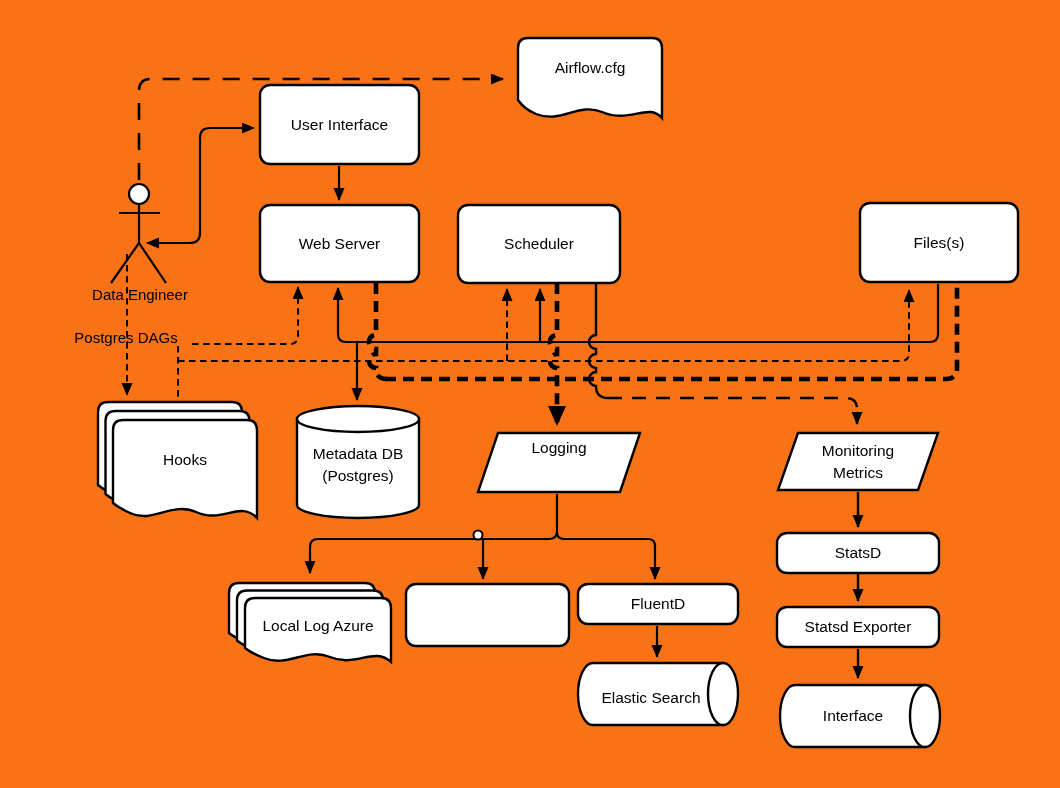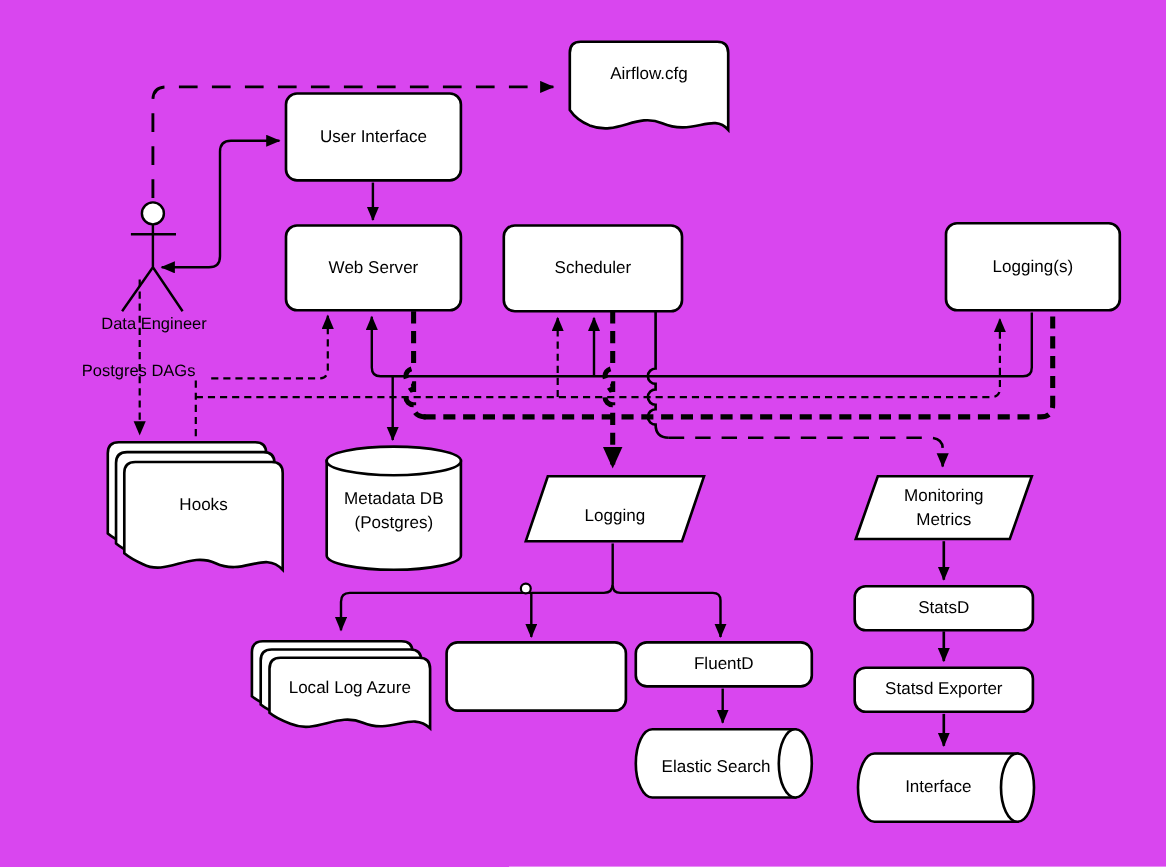--- a/index.html
+++ b/index.html
@@ -1,16 +1,16 @@
 <!DOCTYPE html>
 <html><head>
 <meta charset="utf-8">
 <style>
   html,body{margin:0;padding:0;background:#ffffff;}
-  #canvas{position:relative;width:1060px;height:788px;background:#d946ef;overflow:hidden;
+  #canvas{position:relative;width:1060px;height:788px;background:#f97316;overflow:hidden;
           font-family:"Liberation Sans",sans-serif;}
   #wires{position:absolute;left:0;top:0;}
   .lbl{position:absolute;display:flex;align-items:center;justify-content:center;
        text-align:center;white-space:pre-line;color:#000;
        font:15.5px/1.42 "Liberation Sans",sans-serif;pointer-events:none;}
   .lbl.small{font-size:15px;}
 </style>
 </head>
 <body>
 
@@ -116,27 +116,27 @@
       <path d="M925,685 H795 A15,31 0 0 0 795,747 H925 Z"></path>
       <ellipse cx="925" cy="716" rx="15" ry="31"></ellipse>
     </g>
   </g>
 </svg>
 
 <div class="lbl" style="left:518px;top:42px;width:144px;height:52px">Airflow.cfg</div>
 <div class="lbl" style="left:260px;top:85px;width:159px;height:79px">User Interface</div>
 <div class="lbl" style="left:260px;top:205px;width:159px;height:77px">Web Server</div>
 <div class="lbl" style="left:458px;top:205px;width:162px;height:78px">Scheduler</div>
-<div class="lbl" style="left:860px;top:203px;width:158px;height:79px">Logging(s)</div>
+<div class="lbl" style="left:860px;top:203px;width:158px;height:79px">Files(s)</div>
 <div class="lbl small" style="left:66px;top:286px;width:148px;height:18px">Data Engineer</div>
 <div class="lbl small" style="left:52px;top:329px;width:148px;height:18px">Postgres DAGs</div>
 <div class="lbl" style="left:113px;top:420px;width:144px;height:80px">Hooks</div>
 <div class="lbl" style="left:297px;top:432px;width:122px;height:66px">Metadata DB
 (Postgres)</div>
-<div class="lbl" style="left:478px;top:433px;width:162px;height:73px">Logging</div>
+<div class="lbl" style="left:478px;top:411px;width:162px;height:73px">Logging</div>
 <div class="lbl" style="left:245px;top:600px;width:146px;height:52px">Local Log Azure</div>
 <div class="lbl" style="left:578px;top:584px;width:160px;height:40px">FluentD</div>
 <div class="lbl" style="left:580px;top:663px;width:142px;height:70px">Elastic Search</div>
 <div class="lbl" style="left:777px;top:533px;width:162px;height:40px">StatsD</div>
 <div class="lbl" style="left:778px;top:433px;width:160px;height:57px">Monitoring
 Metrics</div>
 <div class="lbl" style="left:777px;top:607px;width:162px;height:40px">Statsd Exporter</div>
 <div class="lbl" style="left:782px;top:685px;width:142px;height:62px">Interface</div>
 </div>
 

